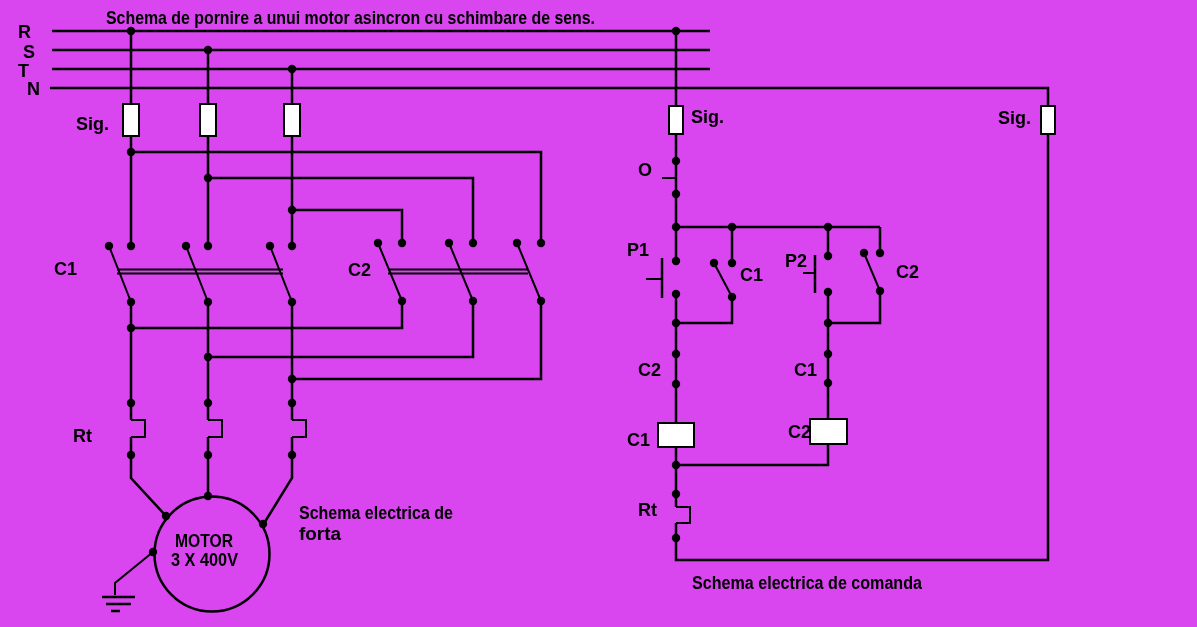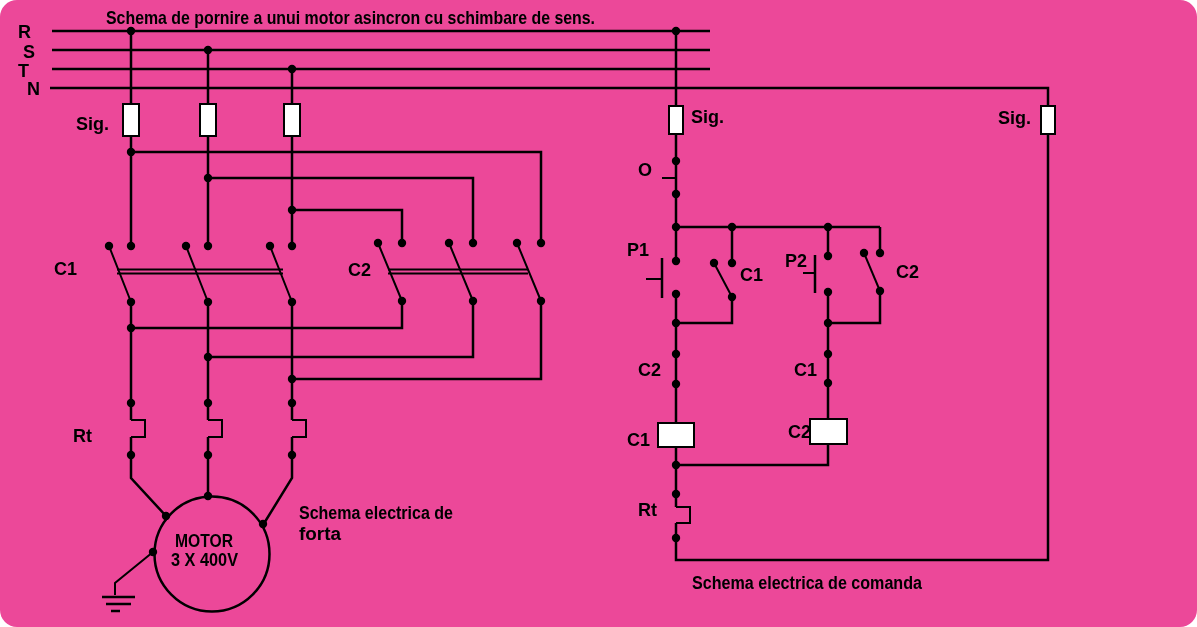--- a/index.html
+++ b/index.html
@@ -1,17 +1,17 @@
 <!DOCTYPE html>
 <html><head>
 <meta charset="utf-8">
 <style>
   html,body{margin:0;padding:0;background:#fff;}
-  .canvas{position:relative;width:1197px;height:627px;background:#ec4899;overflow:hidden;
-          font-family:"Liberation Sans", sans-serif;border-radius:17px;}
+  .canvas{position:relative;width:1197px;height:627px;background:#d946ef;overflow:hidden;
+          font-family:"Liberation Sans", sans-serif;}
   svg{display:block;}
   svg text{font-family:"Liberation Sans", sans-serif;font-weight:700;font-size:18px;fill:#000;}
   .t-title{font-size:19px;}
   .w  {stroke:#000;stroke-width:2.5;fill:none;}
   .w2 {stroke:#000;stroke-width:2;fill:none;}
   .lk {stroke:#000;stroke-width:1.8;fill:none;}
   .box{stroke:#000;stroke-width:2;fill:#fff;}
   .dot{fill:#000;stroke:none;}
 </style>
 </head>

